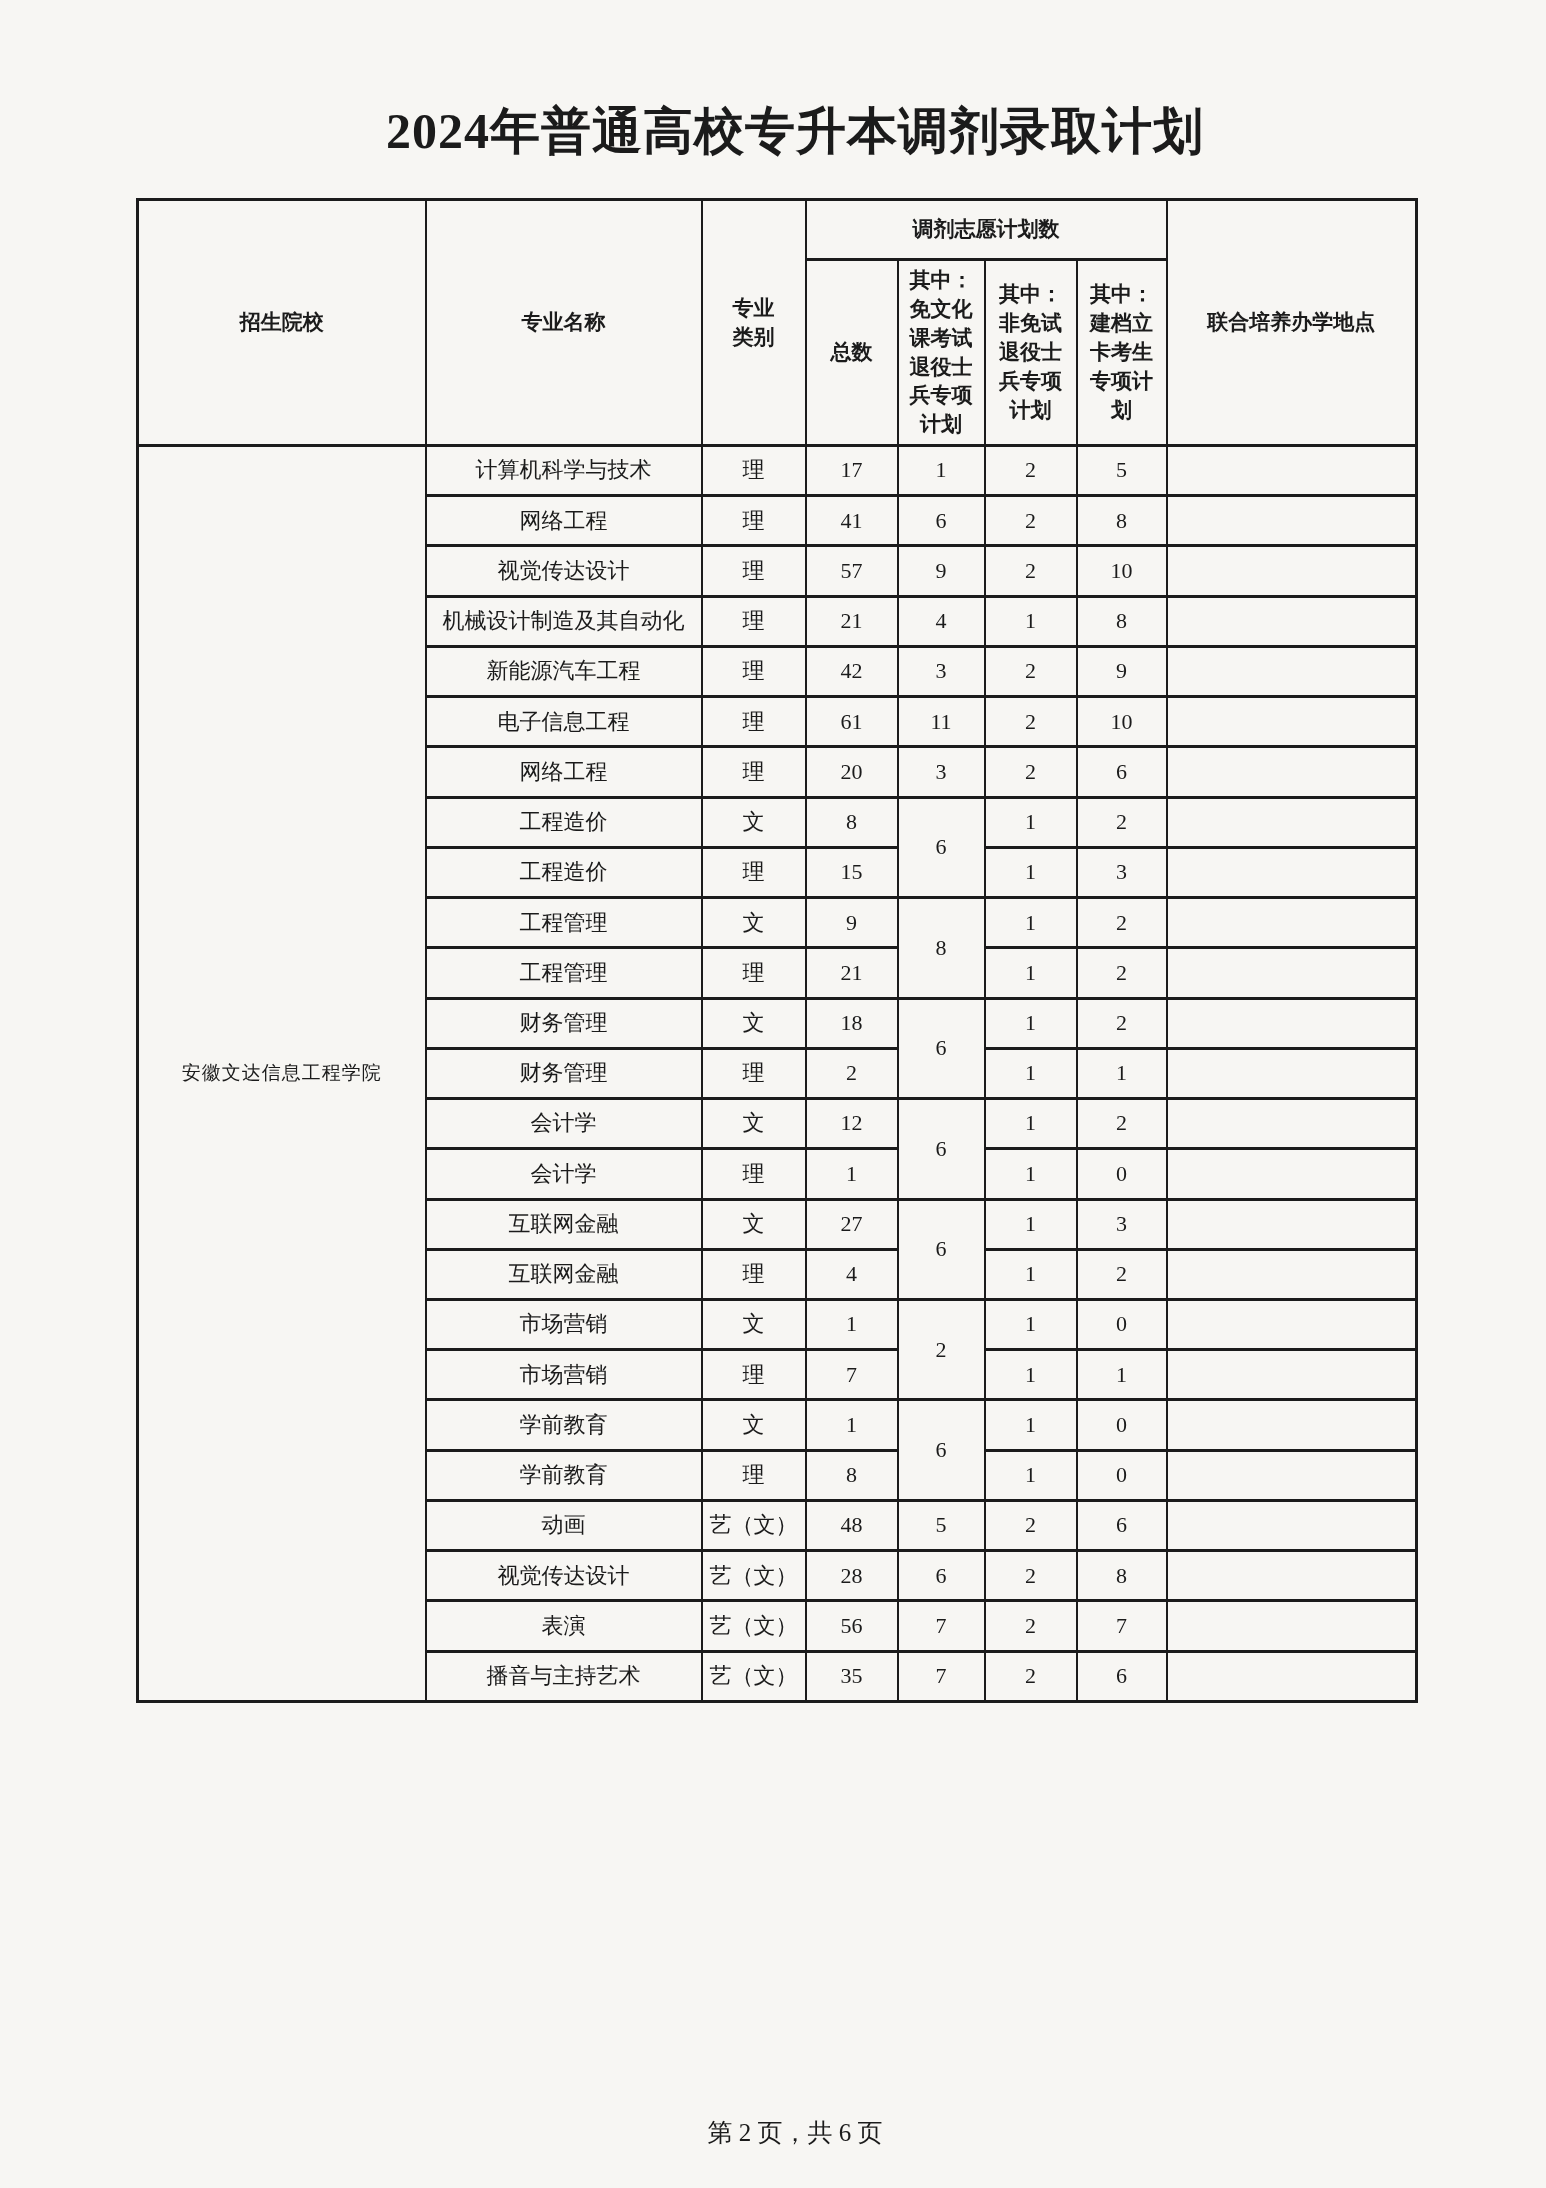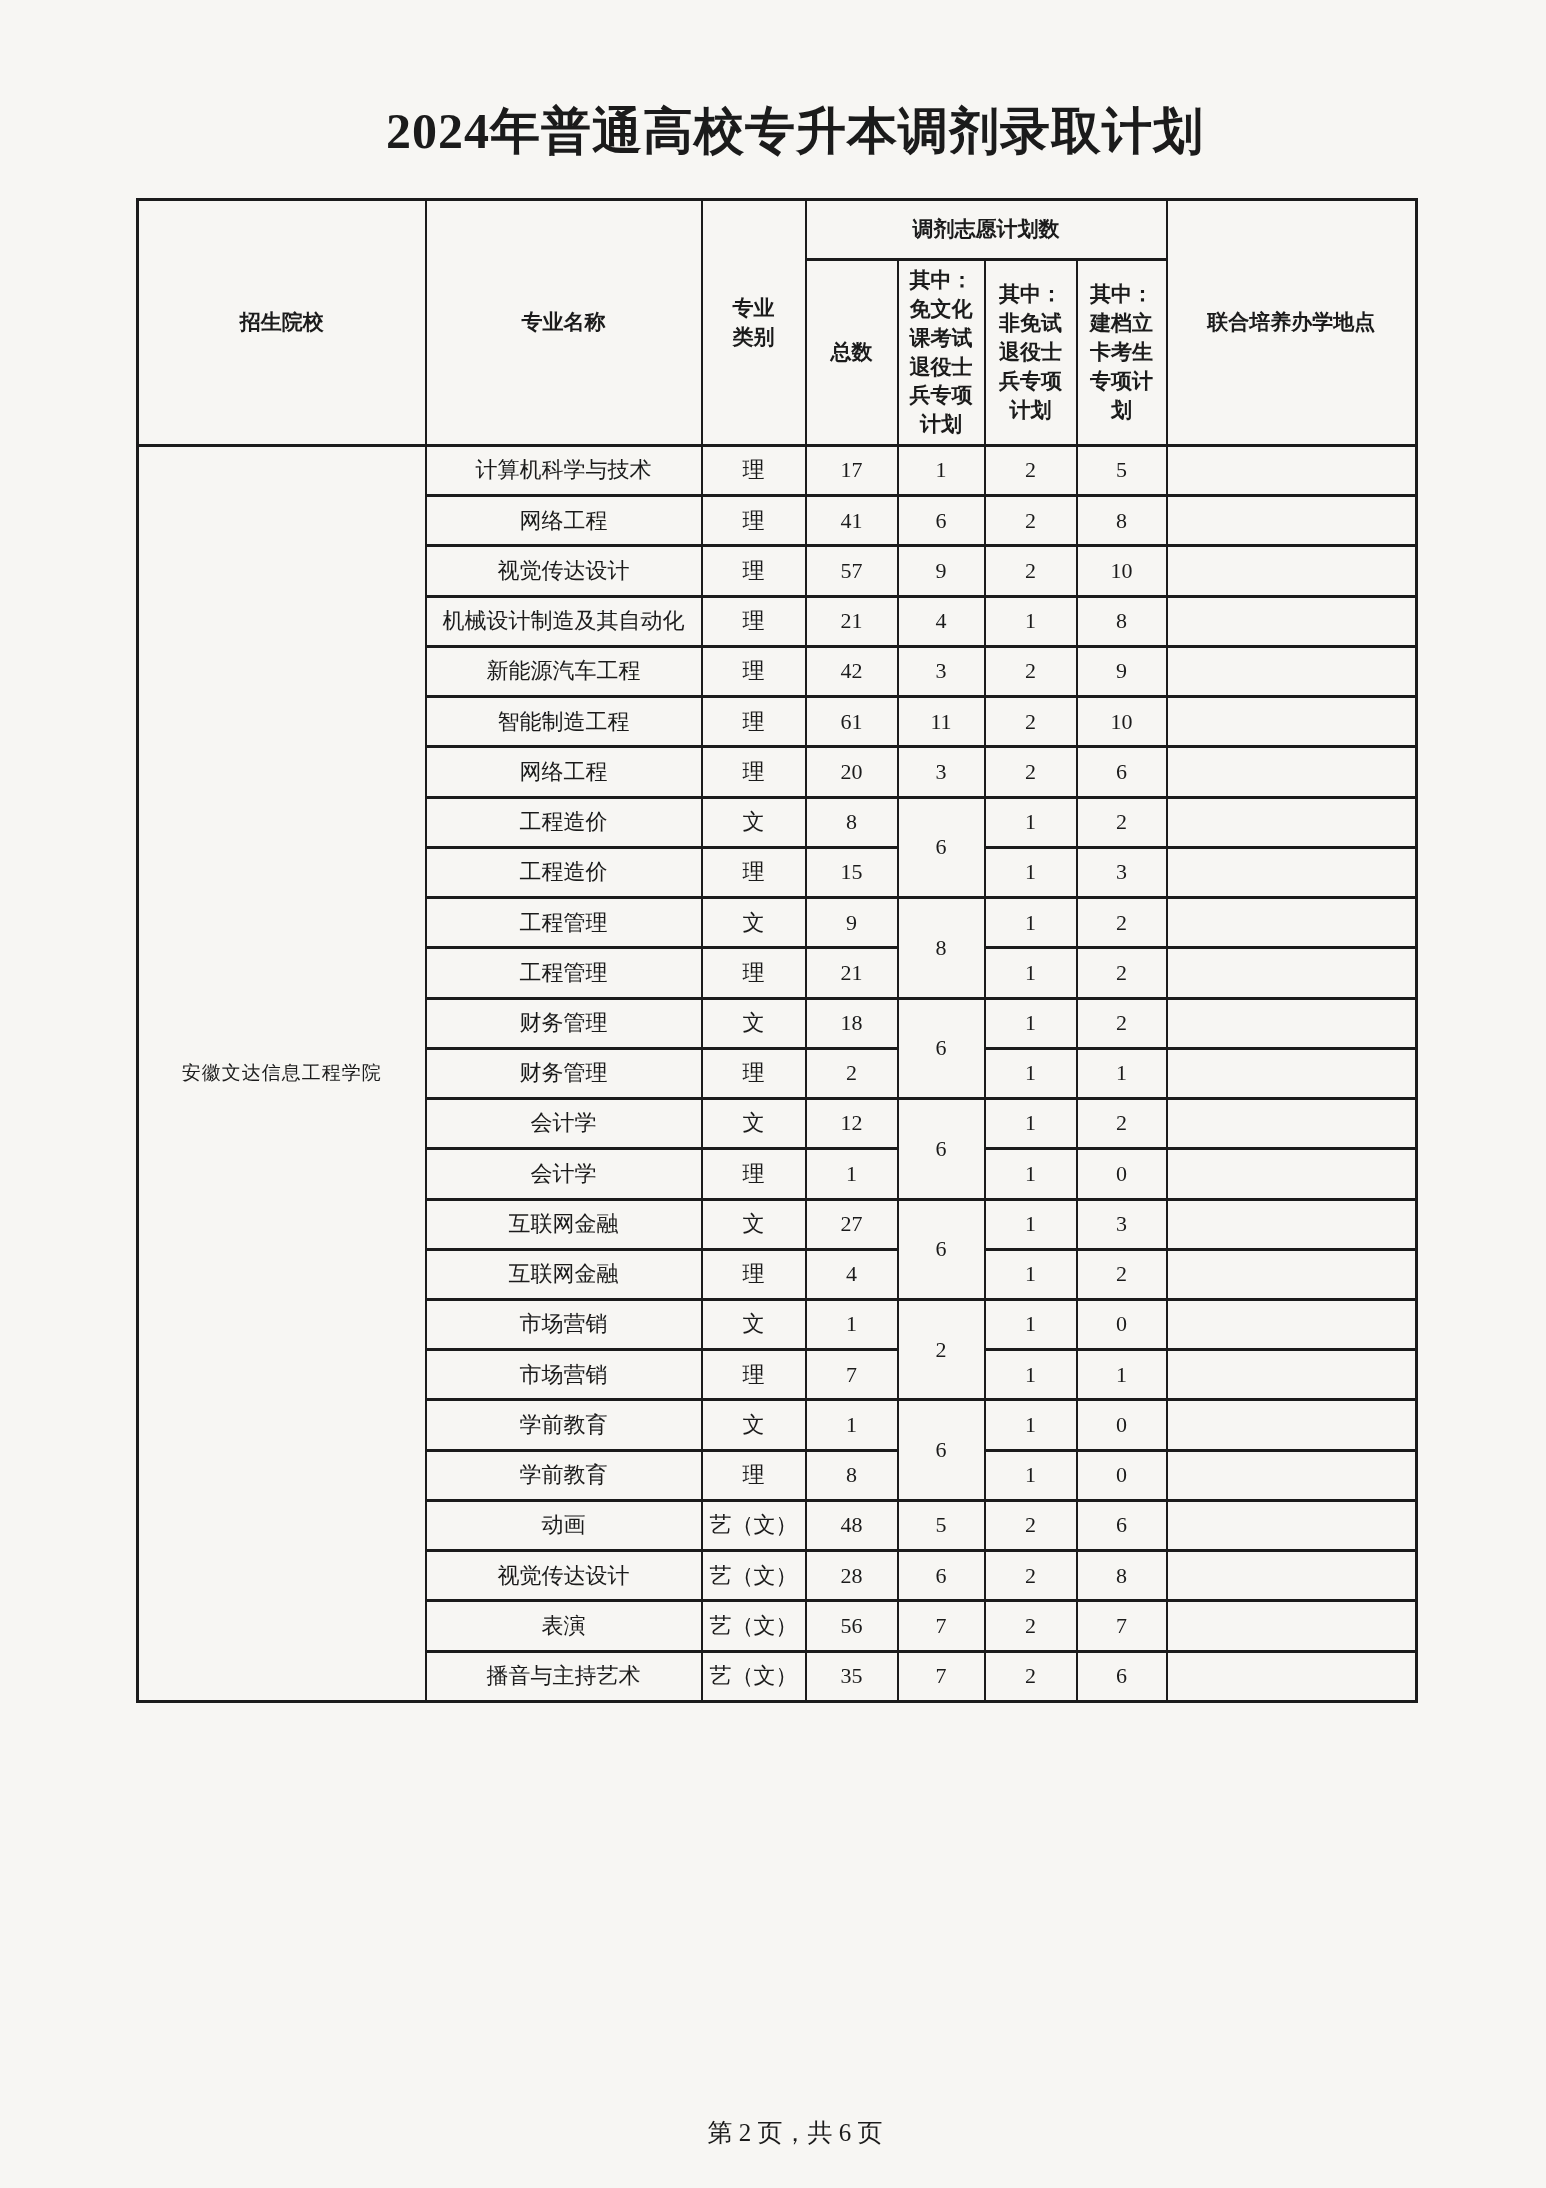--- a/index.html
+++ b/index.html
@@ -168,21 +168,21 @@
         <tr>
           <td>新能源汽车工程</td>
           <td>理</td>
           <td>42</td>
           <td>3</td>
           <td>2</td>
           <td>9</td>
           <td></td>
         </tr>
         <tr>
-          <td>智能制造工程</td>
+          <td>电子信息工程</td>
           <td>理</td>
           <td>61</td>
           <td>11</td>
           <td>2</td>
           <td>10</td>
           <td></td>
         </tr>
         <tr>
           <td>网络工程</td>
           <td>理</td>

